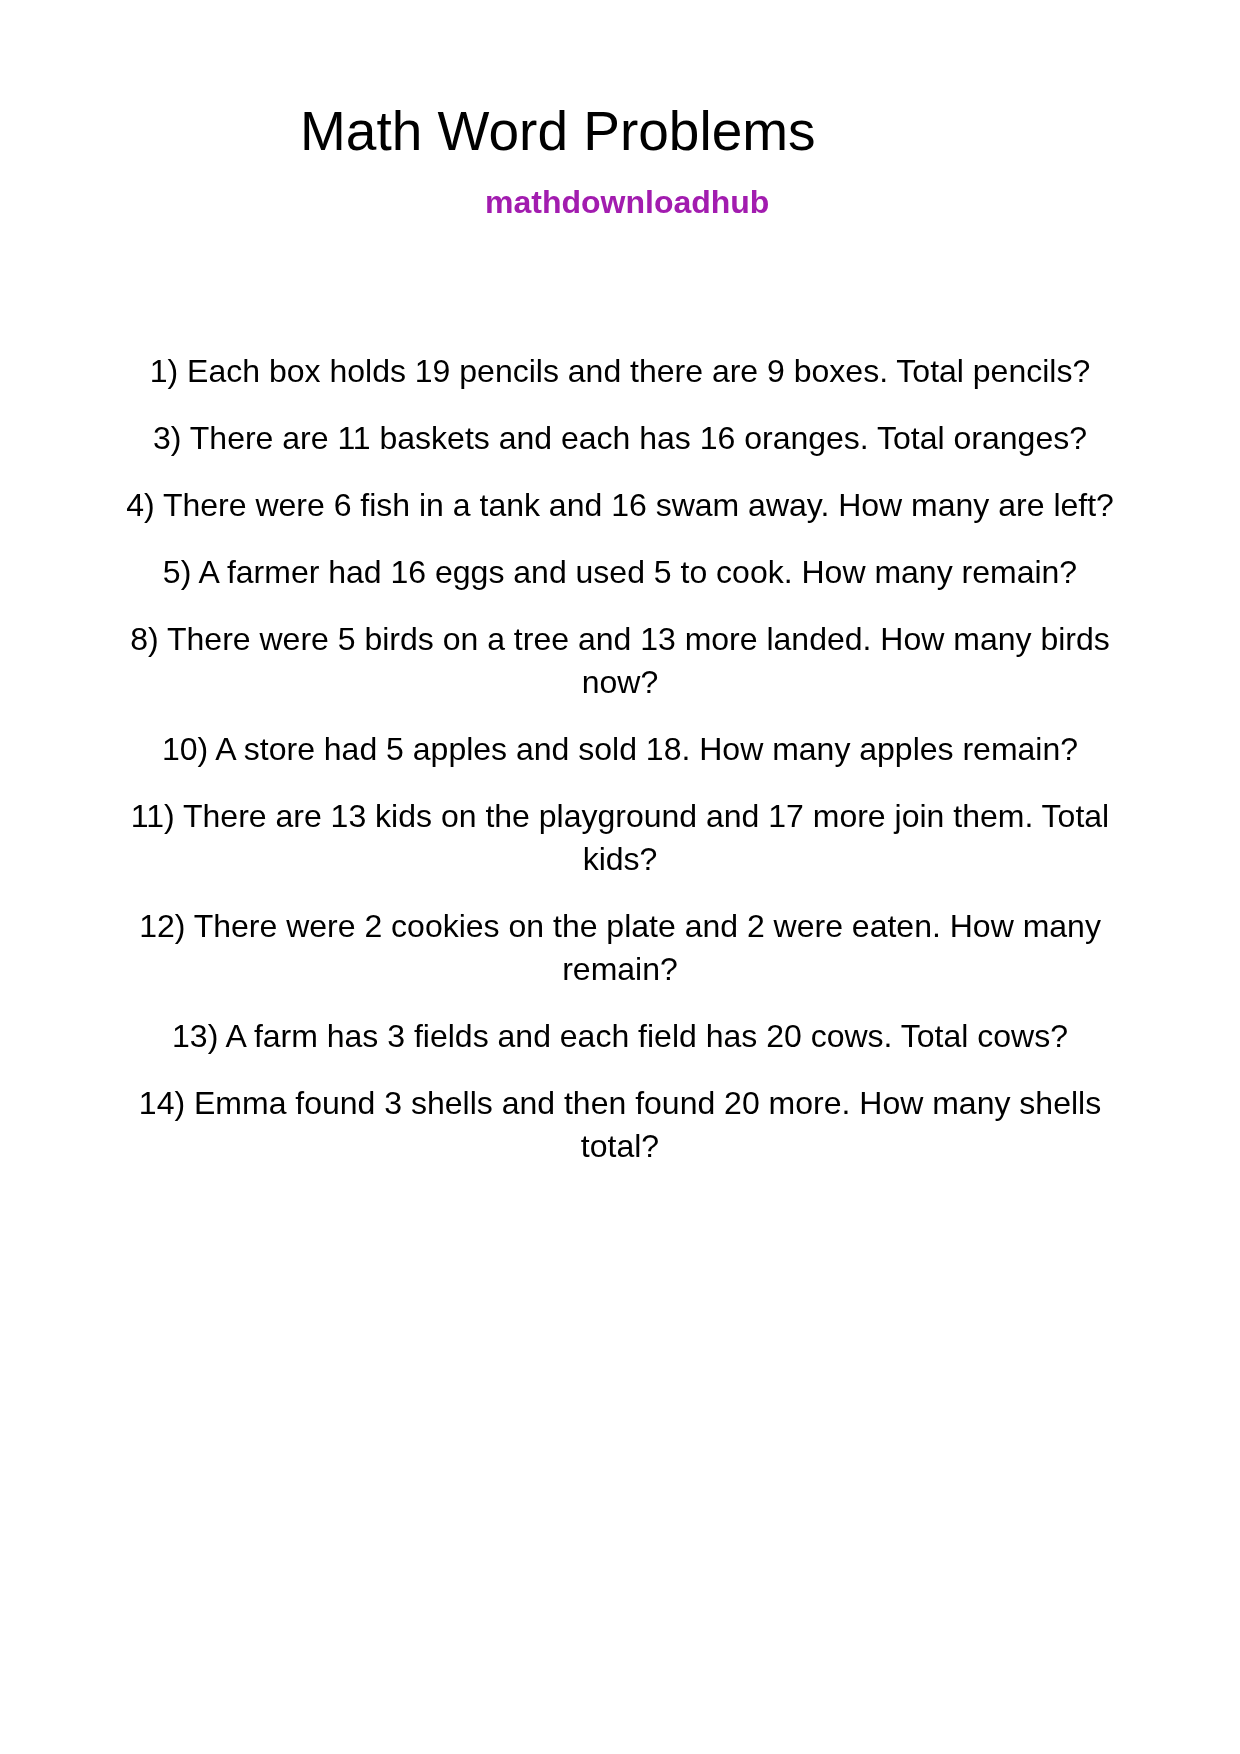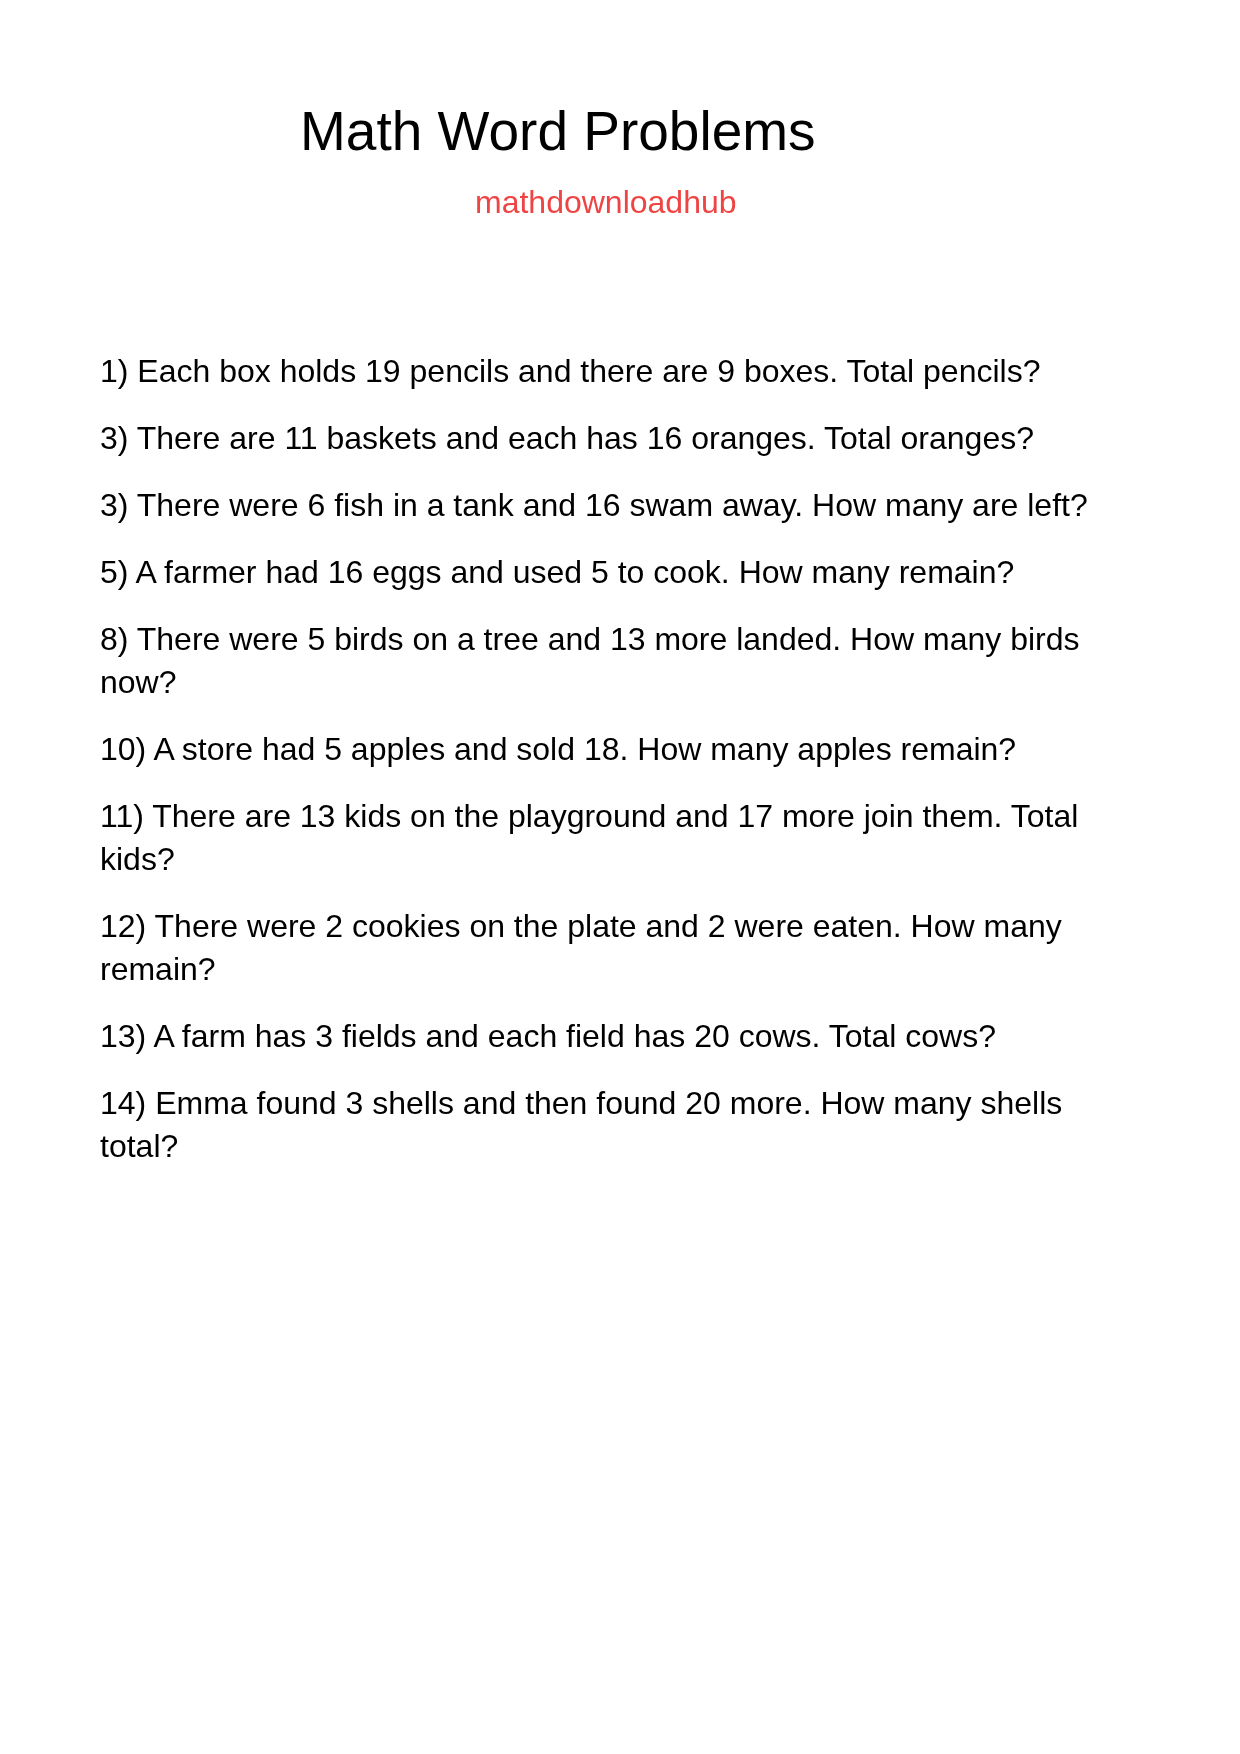--- a/index.html
+++ b/index.html
@@ -26,54 +26,56 @@
       left: 300px;
       top: 98px;
       font-size: 55px;
       line-height: 66px;
       font-weight: normal;
       margin: 0;
       white-space: nowrap;
     }
     .subtitle {
       position: absolute;
-      left: 475px;
+      left: 485px;
       top: 183px;
       font-size: 32px;
       line-height: 38px;
-      color: #ef4444;
+      color: #a21caf;
       white-space: nowrap;
+      font-weight: bold;
     }
     .problems {
       position: absolute;
       left: 100px;
       top: 350px;
       width: 1040px;
       margin: 0;
       padding: 0;
       list-style: none;
     }
     .problem {
       font-size: 32px;
       line-height: 43px;
       margin: 0 0 24px 0;
       padding: 0;
+      text-align: center;
     }
   </style>
 </head>
 <body>
 
 <div class="page">
   <h1 class="title">Math Word Problems</h1>
   <div class="subtitle">mathdownloadhub</div>
 
   <ol class="problems">
     <li class="problem">1) Each box holds 19 pencils and there are 9 boxes. Total pencils?</li>
     <li class="problem">3) There are 11 baskets and each has 16 oranges. Total oranges?</li>
-    <li class="problem">3) There were 6 fish in a tank and 16 swam away. How many are left?</li>
+    <li class="problem">4) There were 6 fish in a tank and 16 swam away. How many are left?</li>
     <li class="problem">5) A farmer had 16 eggs and used 5 to cook. How many remain?</li>
     <li class="problem">8) There were 5 birds on a tree and 13 more landed. How many birds now?</li>
     <li class="problem">10) A store had 5 apples and sold 18. How many apples remain?</li>
     <li class="problem">11) There are 13 kids on the playground and 17 more join them. Total kids?</li>
     <li class="problem">12) There were 2 cookies on the plate and 2 were eaten. How many remain?</li>
     <li class="problem">13) A farm has 3 fields and each field has 20 cows. Total cows?</li>
     <li class="problem">14) Emma found 3 shells and then found 20 more. How many shells total?</li>
   </ol>
 </div>
 

